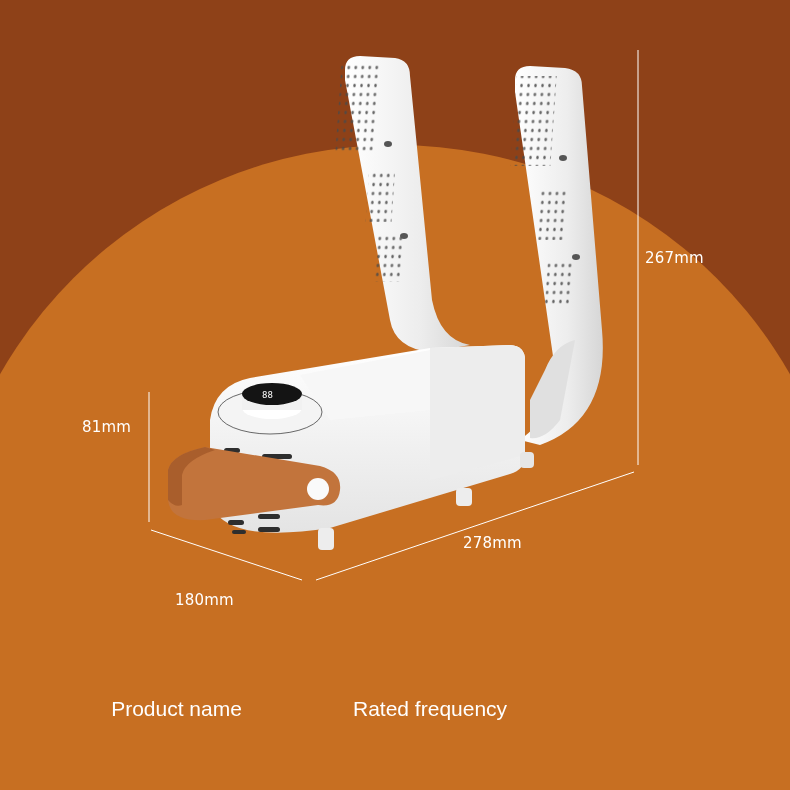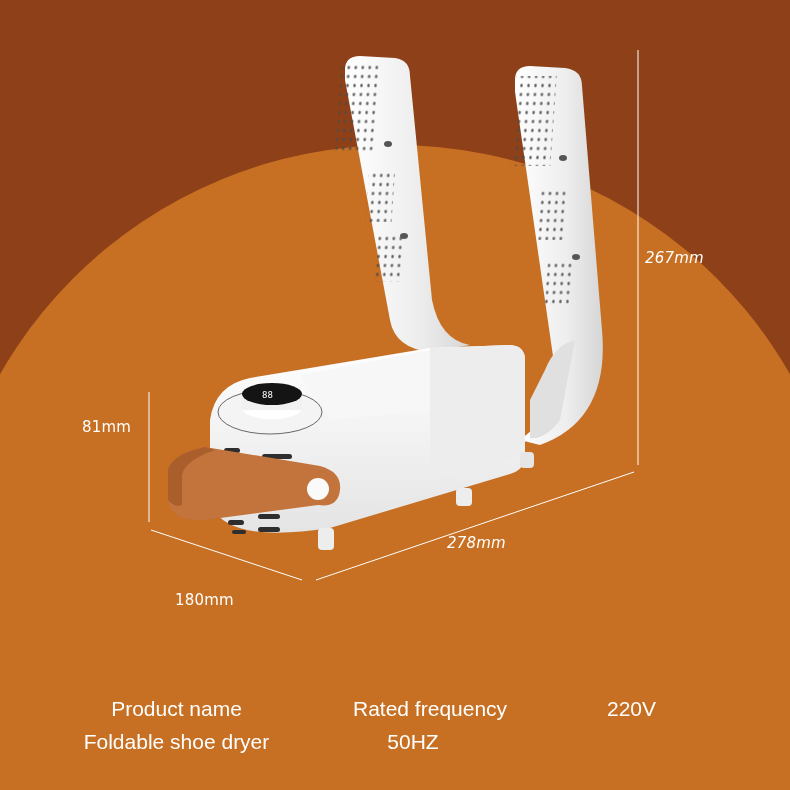--- a/index.html
+++ b/index.html
@@ -92,31 +92,28 @@
     </g>
 
     <g stroke="#FFFFFF" stroke-width="1" fill="none">
       <line x1="638" y1="50" x2="638" y2="465"></line>
       <line x1="149" y1="392" x2="149" y2="522"></line>
       <line x1="151" y1="530" x2="302" y2="580"></line>
       <line x1="316" y1="580" x2="634" y2="472"></line>
     </g>
   </svg>
 
-  <div class="dim-label" style="left:645px; top:249px;font-style:italic;">267mm</div>
+  <div class="dim-label" style="left:645px; top:249px;">267mm</div>
   <div class="dim-label" style="left:82px; top:418px;">81mm</div>
   <div class="dim-label" style="left:175px; top:591px;">180mm</div>
-  <div class="dim-label" style="left:447px; top:534px;font-style:italic;">278mm</div>
+  <div class="dim-label" style="left:463px; top:534px;">278mm</div>
 
   <div class="spec-table">
     <div class="spec-col">
       <div>Product name</div>
-      <div>Foldable shoe dryer</div>
     </div>
     <div class="spec-col" style="white-space:nowrap;">
       <div>Rated frequency</div>
-      <div>50HZ</div>
     </div>
     <div class="spec-col">
-      <div>220V</div>
     </div>
   </div>
 </div>
 
 </body></html>

